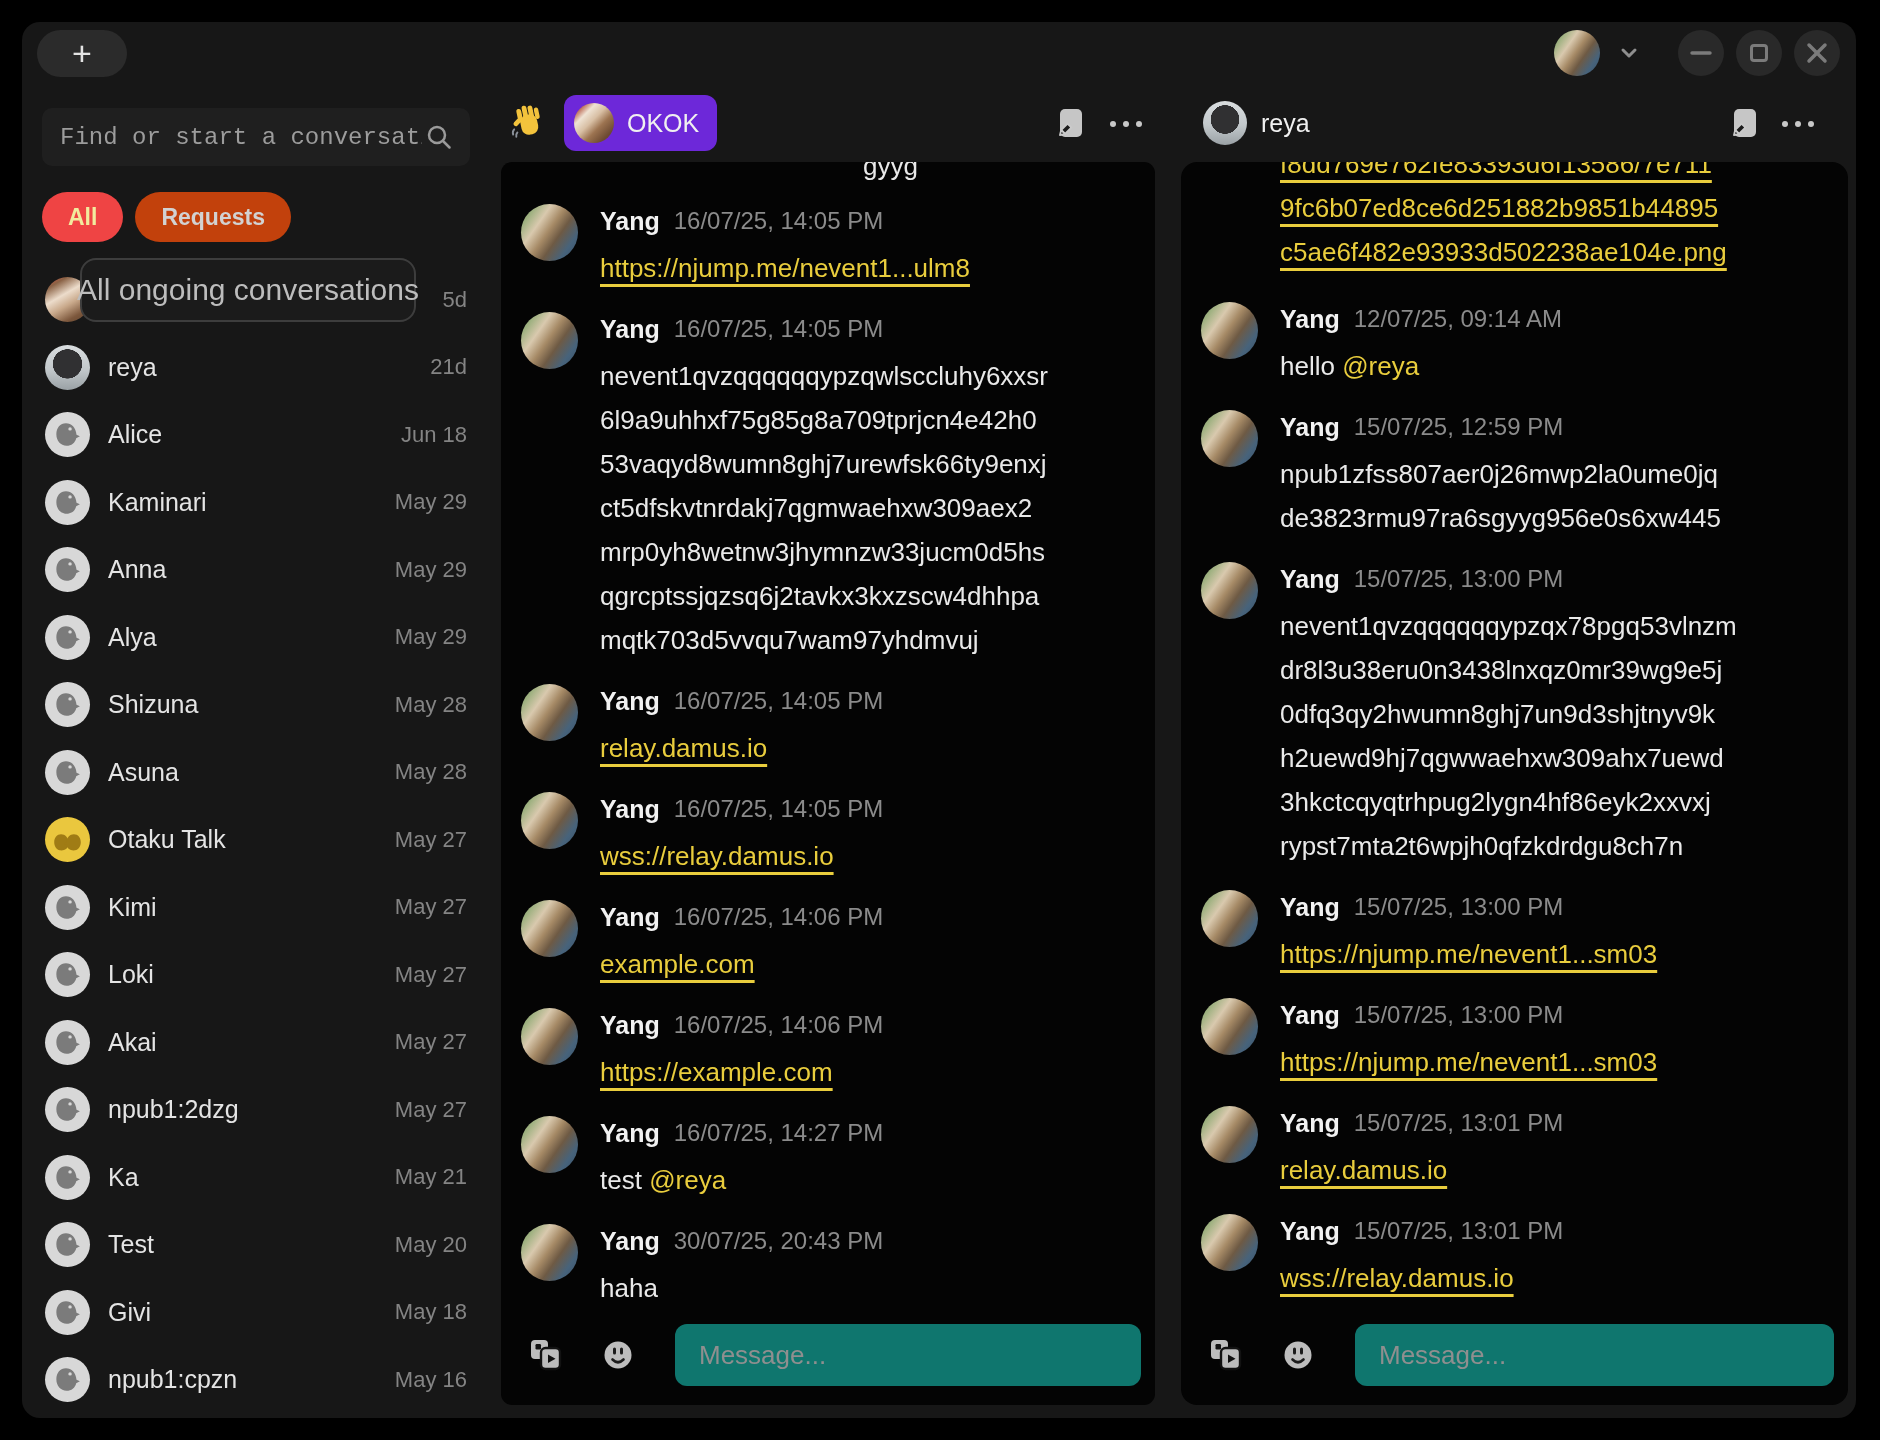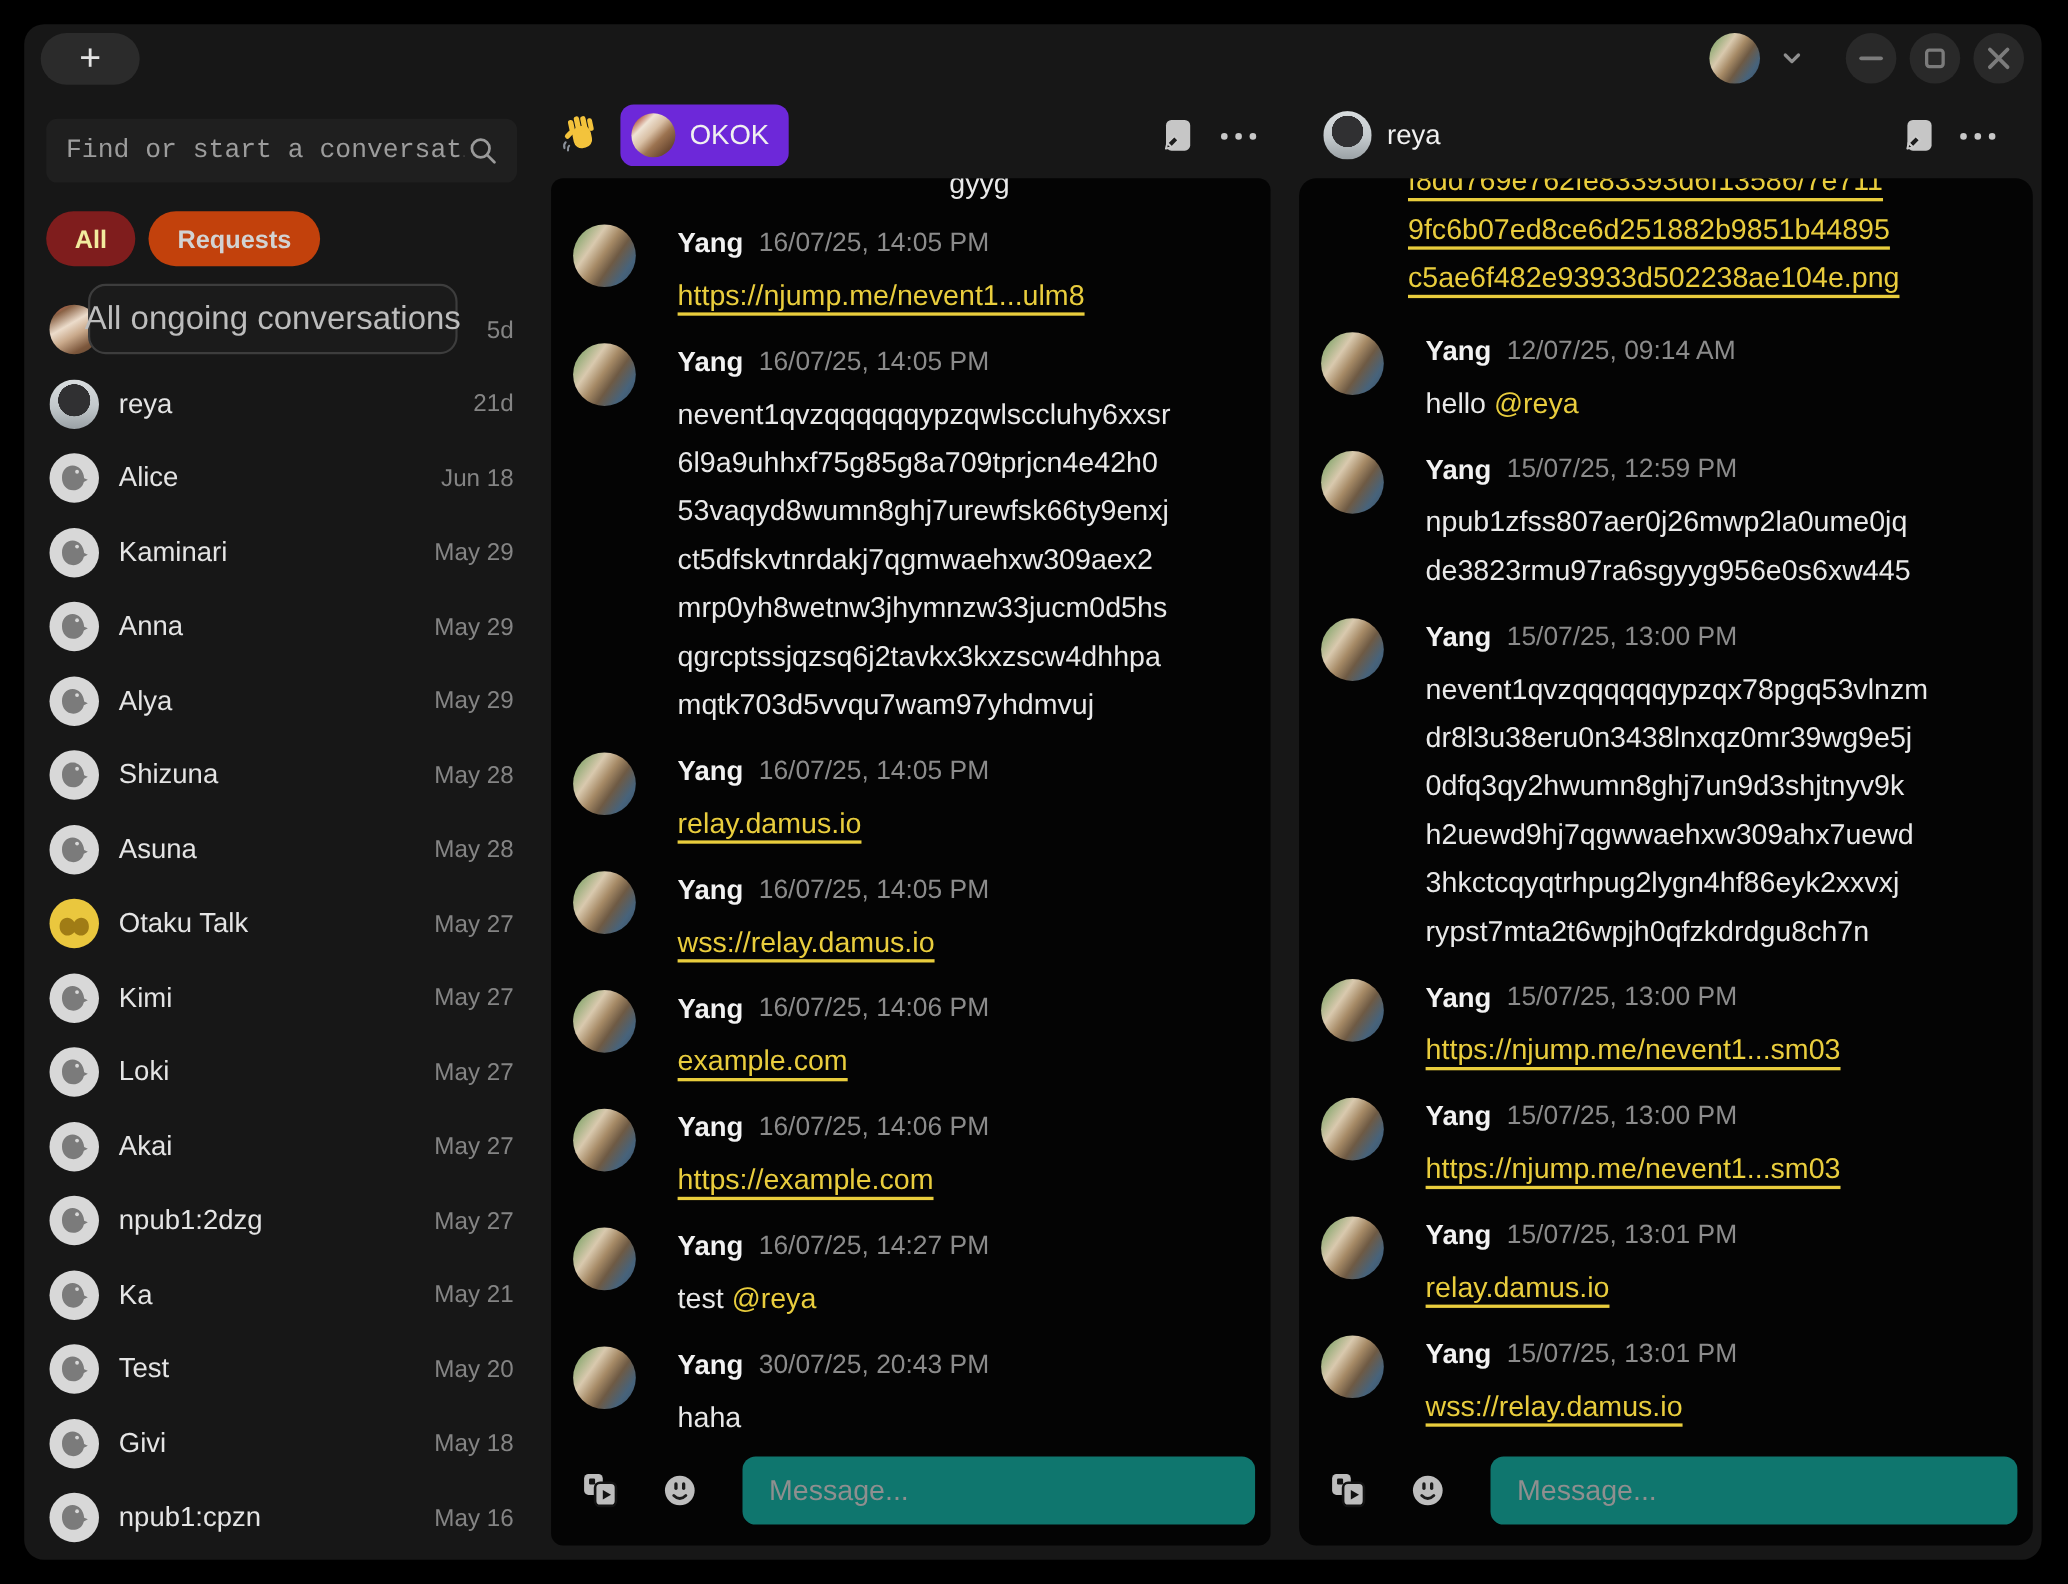--- a/index.html
+++ b/index.html
@@ -17,21 +17,21 @@
     justify-content:center;cursor:pointer;}
   
   .search-box{position:absolute;left:20px;top:86px;width:428px;height:58px;background:#1f1f1f;
     border-radius:10px;display:flex;align-items:center;padding:0 16px;box-sizing:border-box;font-family:Liberation Mono, monospace;}
   .search-box input{flex:1;background:transparent;border:none;outline:none;color:#c7c7c7;
     font-size:24px;font-family:inherit;}
   .search-box input::placeholder{color:#9c9c9c;}
   .tabs{position:absolute;left:20px;top:170px;display:flex;gap:12px;}
   .tab{height:50px;border-radius:25px;display:flex;align-items:center;justify-content:center;
     padding:0 26px;font-size:23px;font-weight:bold;background:#c2410c;color:#d2d2d2;cursor:pointer;}
-  .tab.active{background:#7f1d1d;color:#f2eb9e;}
+  .tab.active{background:#ef4444;color:#f2eb9e;}
   .conv-list{position:absolute;left:0;top:244px;width:460px;bottom:0;}
   .conv-row{height:67.5px;display:flex;align-items:center;padding-left:23px;box-sizing:border-box;
     cursor:pointer;}
   .conv-av{width:45px;height:45px;border-radius:50%;flex-shrink:0;overflow:hidden;}
   .conv-name{margin-left:18px;font-size:25px;color:#e4e4e4;flex:1;white-space:nowrap;}
   .conv-time{font-size:22px;color:#848484;margin-right:15px;}
   .tooltip{position:absolute;left:58px;top:236px;width:336px;height:64px;background:#1b1b1b;
     border:2px solid #3d3d3d;border-radius:16px;display:flex;align-items:center;justify-content:center;
     font-size:30px;color:#bdbdbd;z-index:5;box-sizing:border-box;white-space:nowrap;}
   
@@ -47,21 +47,21 @@
   .hdr-pill .hp-av{width:40px;height:40px;border-radius:50%;}
   .hdr-title{font-size:25px;color:#f0f0f0;}
   .hdr2-av{width:44px;height:44px;border-radius:50%;margin-right:14px;}
   .hdr-icons-1{position:absolute;top:84px;left:1033px;display:flex;align-items:center;gap:24px;}
   .hdr-icons-2{position:absolute;top:84px;left:1707px;display:flex;align-items:center;gap:22px;}
   .icon-btn{cursor:pointer;display:flex;align-items:center;justify-content:center;}
   .dots{display:flex;gap:7px;align-items:center;height:36px;}
   .dots i{width:6px;height:6px;border-radius:50%;background:#c8c8c8;}
   
   .messages{position:absolute;left:0;right:0;top:0;bottom:90px;padding:0 20px;overflow:hidden;}
-  .msg{display:flex;gap:38px;margin-bottom:22px;}
+  .msg{display:flex;gap:22px;margin-bottom:22px;}
   .msg-av{width:57px;height:57px;border-radius:50%;flex-shrink:0;cursor:pointer;overflow:hidden;}
   .msg-body{min-width:0;}
   .msg-head{height:34px;display:flex;align-items:center;gap:14px;margin-bottom:8px;}
   .msg-sender{font-size:25px;font-weight:bold;color:#f2f2f2;white-space:nowrap;}
   .msg-time{font-size:24px;color:#8b8b8b;white-space:nowrap;}
   .msg-content{font-size:26px;color:#e9e9e9;line-height:44px;}
   .line{white-space:nowrap;line-height:44px;}
   .link{color:#e9cd3d;text-decoration:underline;text-decoration-thickness:2.5px;
     text-underline-offset:7px;cursor:pointer;}
   .mention{color:#e9cd3d;cursor:pointer;}

